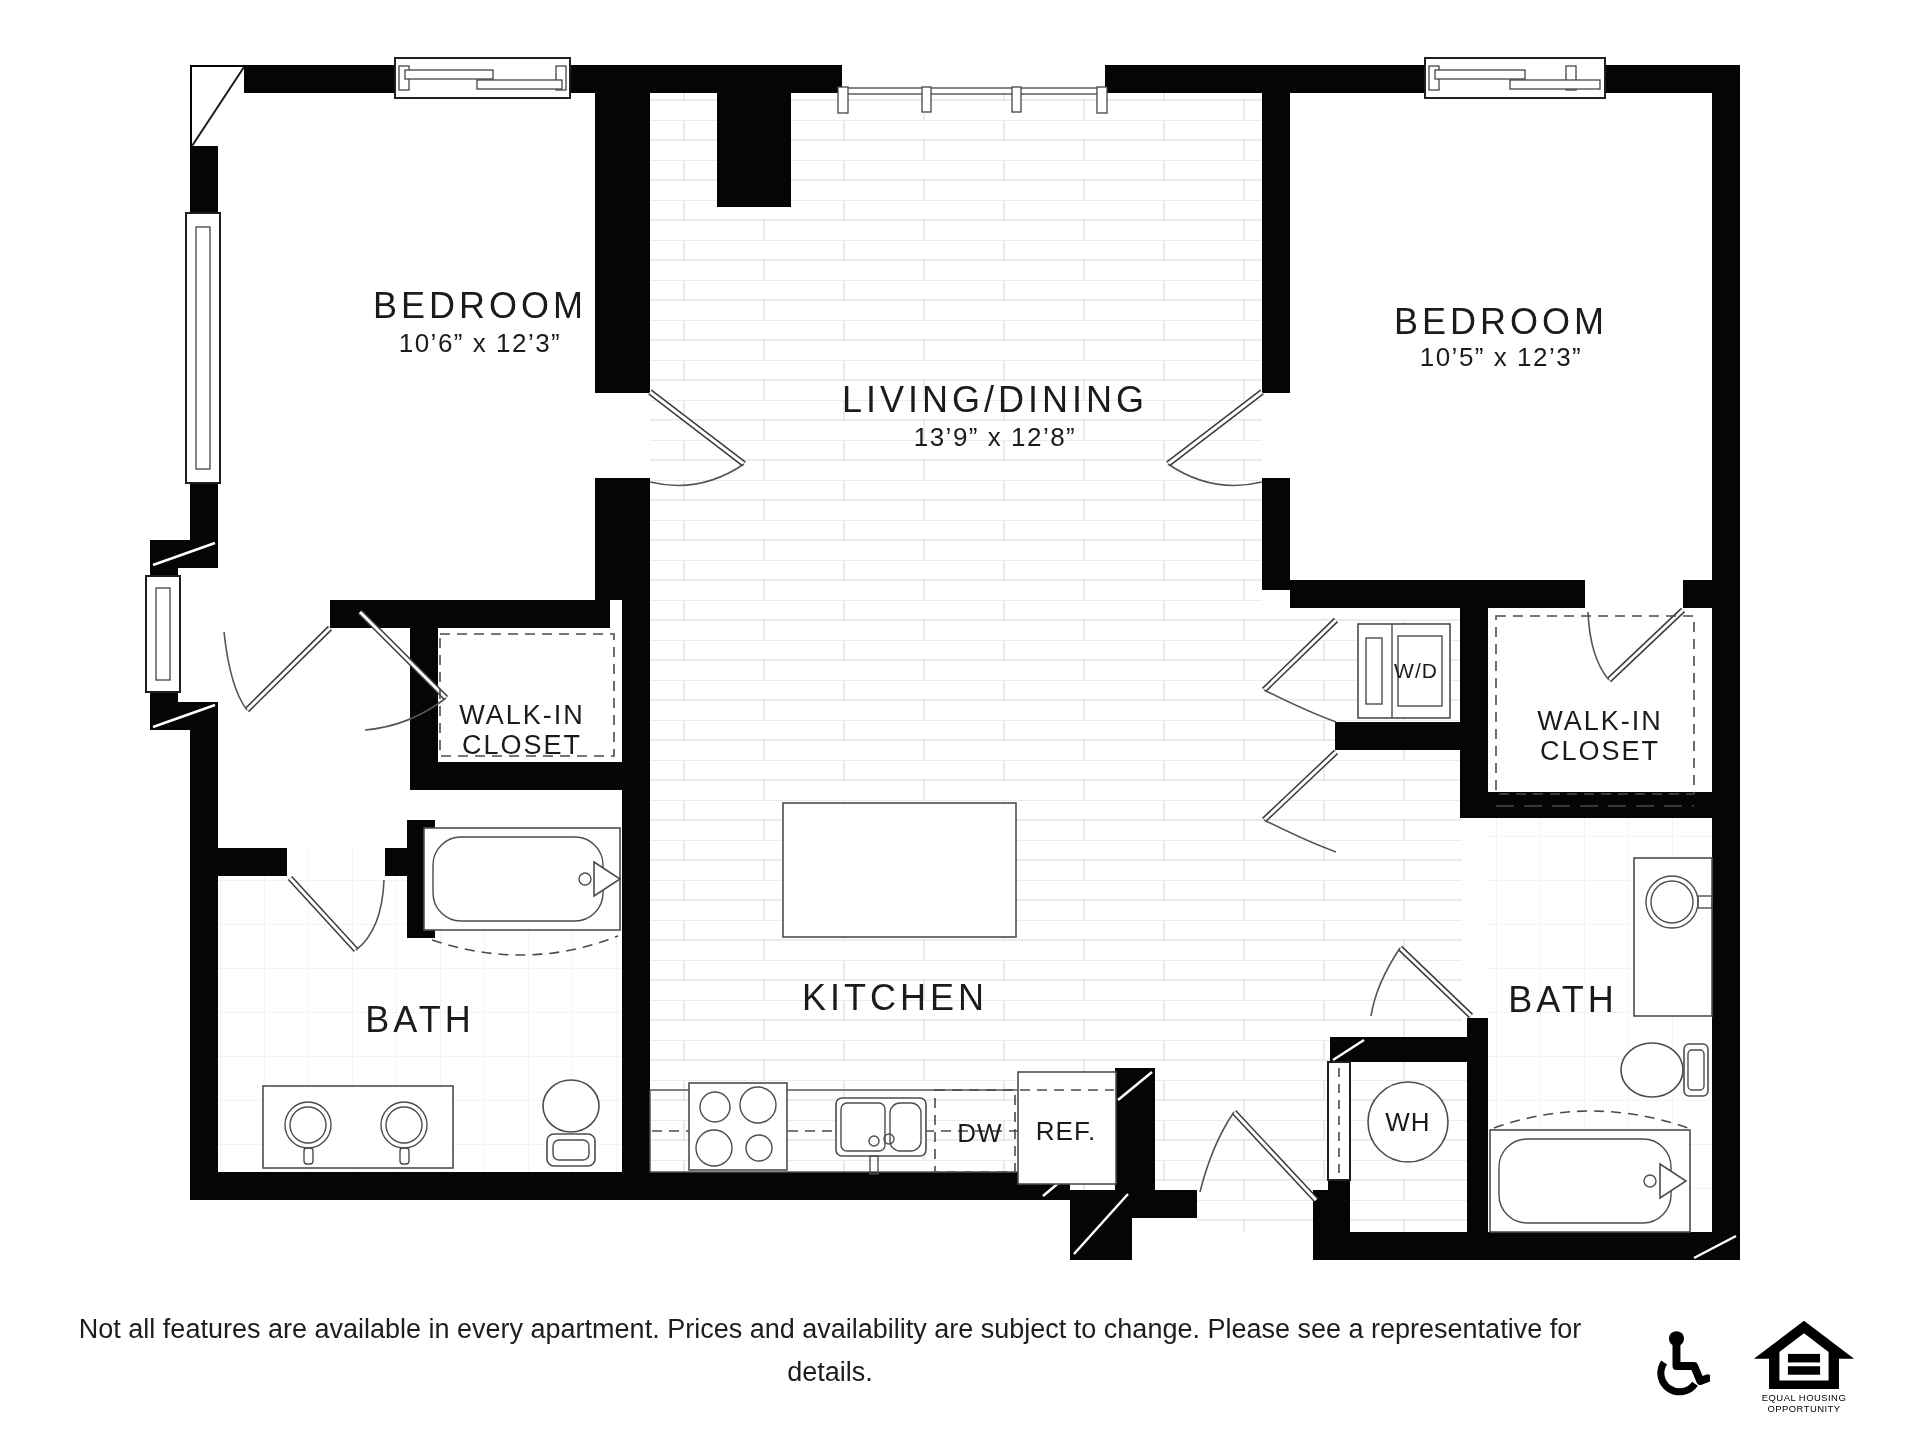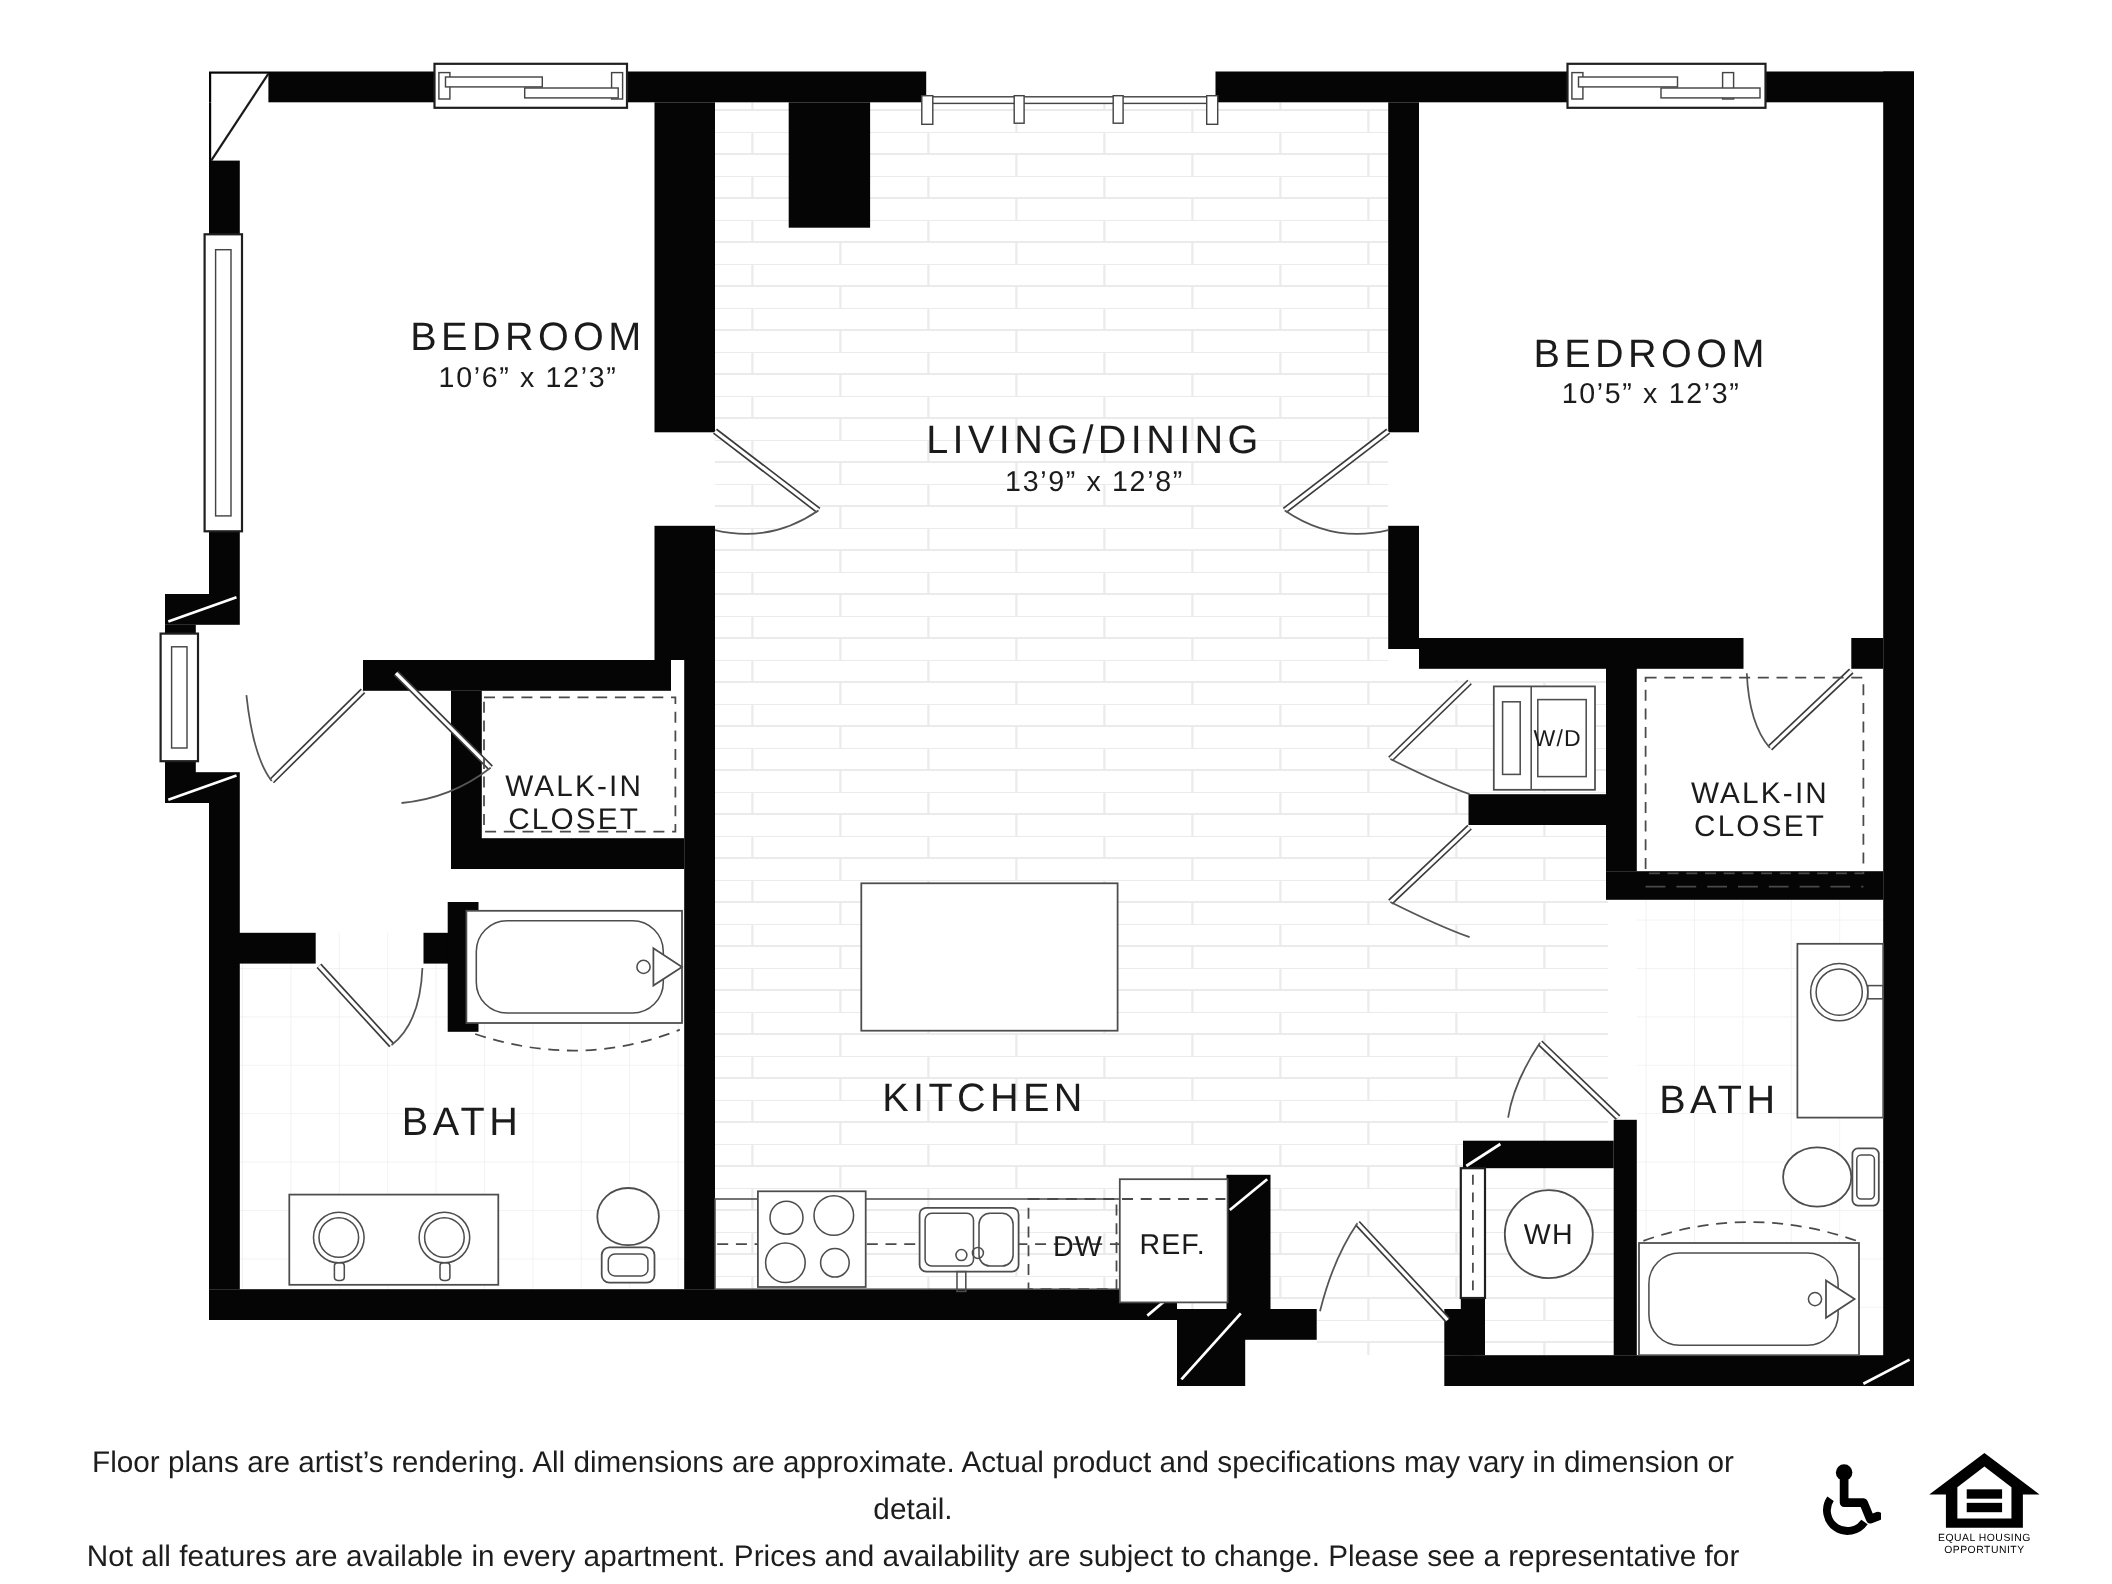--- a/index.html
+++ b/index.html
@@ -290,21 +290,20 @@
   <text class="room-label" x="895" y="1010">KITCHEN</text>
   <text class="room-label" x="1563" y="1012">BATH</text>
 
   <text class="wd-label" x="1416" y="678">W/D</text>
   <text class="appl-label" x="1408" y="1131">WH</text>
   <text class="appl-label" x="980" y="1142">DW</text>
   <text class="appl-label" x="1066" y="1140">REF.</text>
 </svg>
 
 <div id="footer-text">
-  <div>Floor plans are artist’s rendering. All dimensions are approximate. Actual product and specifications may vary in dimension or detail.</div>
   <div>Not all features are available in every apartment. Prices and availability are subject to change. Please see a representative for details.</div>
 </div>
 
 <svg id="ada-icon" width="60" height="80" viewBox="0 0 68 80">
   <circle cx="30" cy="9" r="8.5" fill="#000"></circle>
   <path d="M30 15 L30 40 L50 40 L57 57 L65 54" fill="none" stroke="#000" stroke-width="9" stroke-linejoin="round" stroke-linecap="round"></path>
   <path d="M16 36 A21 21 0 1 0 51 60" fill="none" stroke="#000" stroke-width="8"></path>
 </svg>
 
 <svg id="eho-icon" width="104" height="104" viewBox="0 0 110 104">

